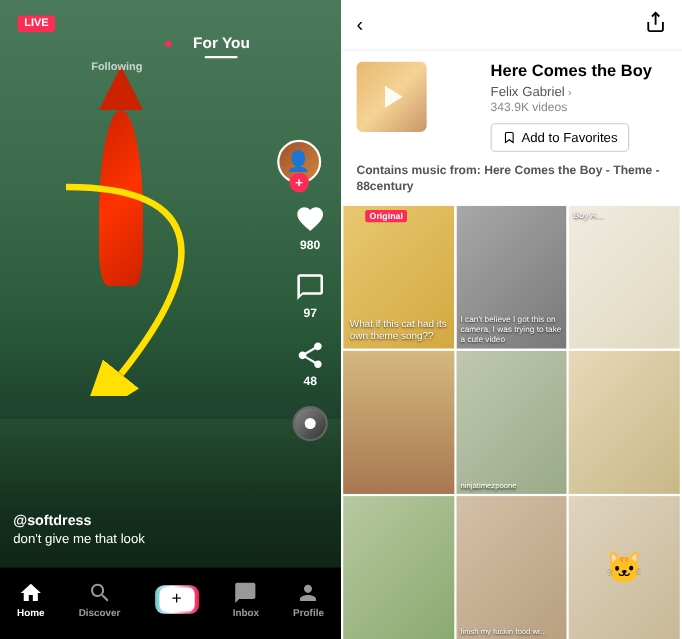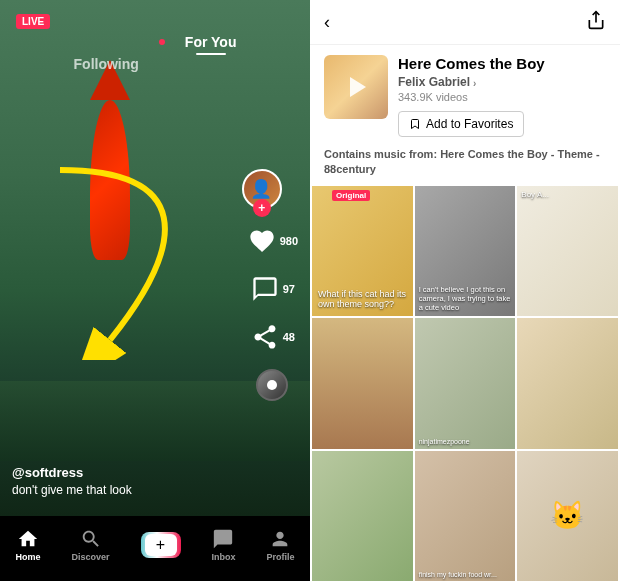--- a/index.html
+++ b/index.html
@@ -99,21 +99,21 @@
       font-weight: 700;
       padding: 2px 6px;
       border-radius: 3px;
       position: absolute;
       left: 16px;
       top: 14px;
     }
 
     .following-label {
       color: rgba(255,255,255,0.7);
-      font-size: 14px;
+      font-size: 10px;
       font-weight: 600;
       margin-top: 44px;
     }
 
     .dot-red {
       width: 6px;
       height: 6px;
       background: #fe2c55;
       border-radius: 50%;
       display: inline-block;
@@ -179,21 +179,21 @@
       display: flex;
       align-items: center;
       justify-content: center;
       color: #fff;
       font-size: 12px;
       font-weight: 700;
     }
 
     .action-item {
       display: flex;
-      flex-direction: row;
+      flex-direction: column;
       align-items: center;
       gap: 2px;
       margin-left: 20px;
     }
 
     .action-icon {
       width: 32px;
       height: 32px;
       display: flex;
       align-items: center;
@@ -345,38 +345,38 @@
       width: 0;
       height: 0;
       border-top: 10px solid transparent;
       border-bottom: 10px solid transparent;
       border-left: 16px solid rgba(255,255,255,0.9);
       margin-left: 4px;
     }
 
     .sound-details {
       flex: 1;
+      margin-left: 48px;
     }
 
     .sound-title {
       font-size: 15px;
       font-weight: 700;
       color: #000;
       line-height: 1.2;
       margin-bottom: 2px;
     }
 
     .sound-artist {
       font-size: 12px;
       color: #555;
       display: flex;
       align-items: flex-end;
       gap: 3px;
       margin-bottom: 2px;
-      font-weight: bold;
     }
 
     .chevron-right {
       font-size: 10px;
       color: #888;
     }
 
     .sound-videos {
       font-size: 11px;
       color: #888;

